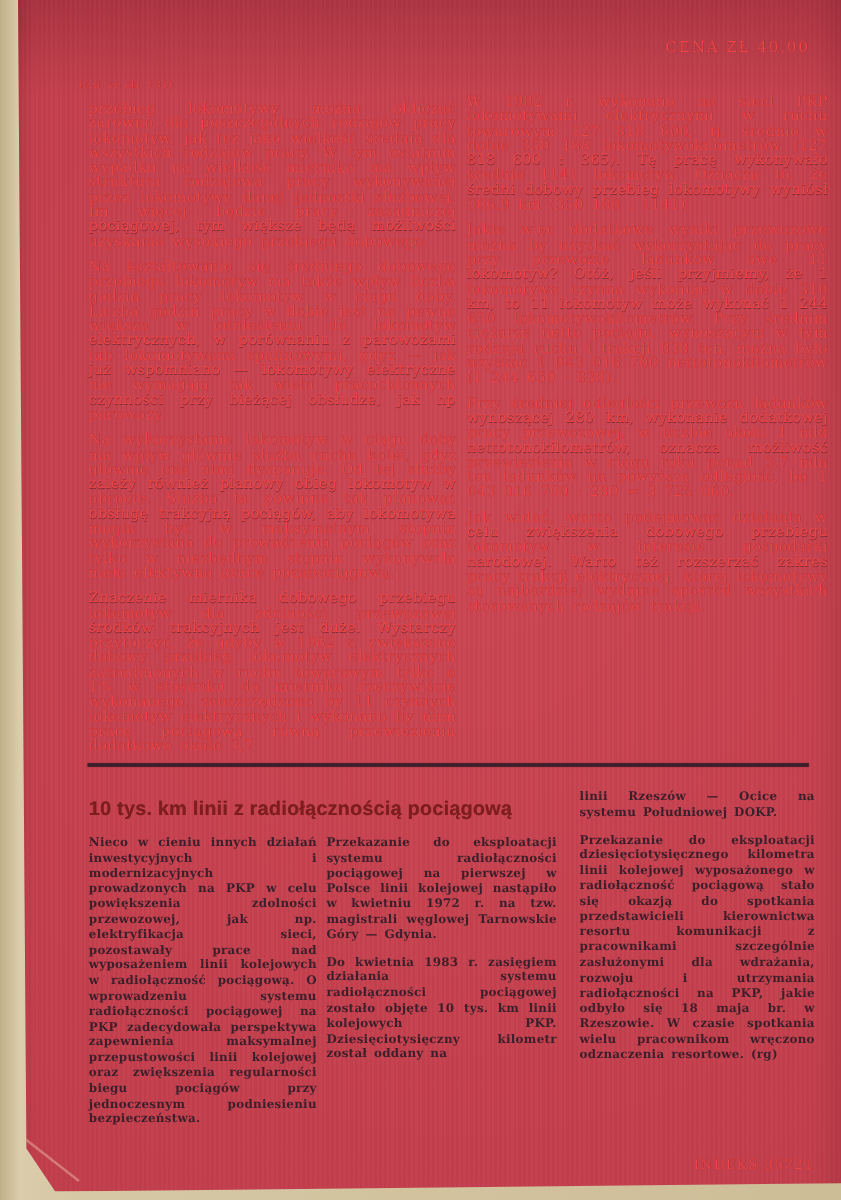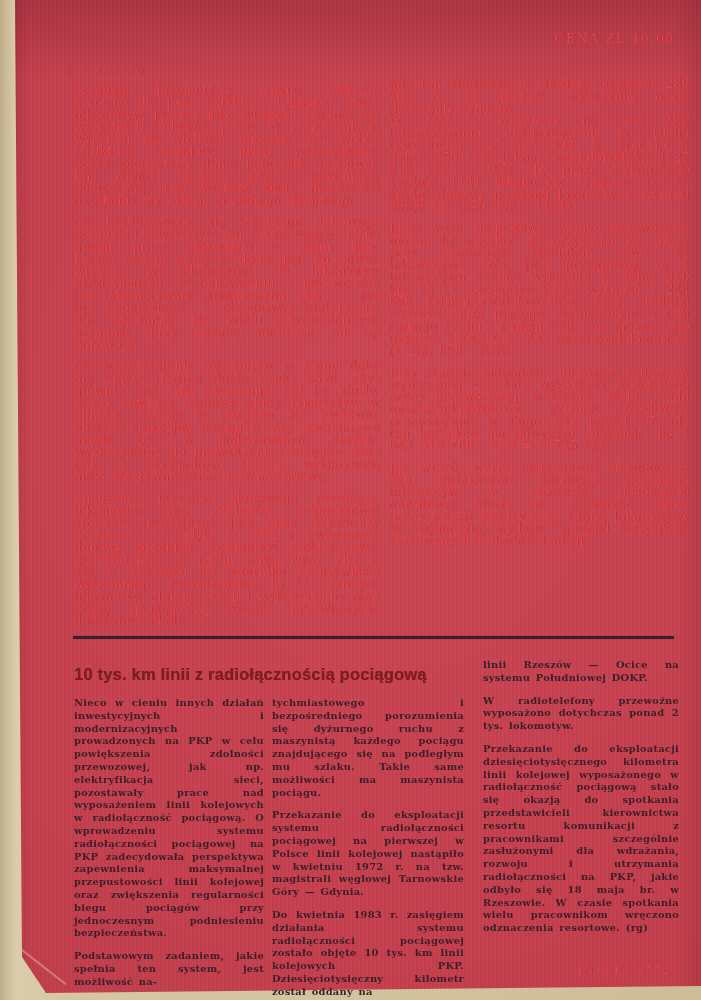--- a/index.html
+++ b/index.html
@@ -71,41 +71,37 @@
 <div class="continuation-note ink">(c.d. ze str. 131)</div>
 
 <div class="body-col col-left ink">
   <p>przebieg lokomotywy można obliczać zarówno dla poszczególnych rodzajów pracy lokomotyw, jak też jako wielkość średnią dla wszystkich rodzajów pracy. W tym ostatnim wypadku na wielkość miernika ma wpływ struktura rodzajowa pracy wykonywanej przez lokomotywy danej jednostki służbowej. Im więcej będzie pracy zasadniczej pociągowej, tym większe będą możliwości uzyskania wysokiego przebiegu dobowego.</p>
   <p>Na kształtowanie się średniego dobowego przebiegu lokomotyw ma także wpływ liczba godzin pracy lokomotyw w ciągu doby. Liczba godzin pracy w dobie jest na pewno większa w odniesieniu do lokomotyw elektrycznych, w porównaniu z parowozami lub lokomotywami spalinowymi, gdyż — jak już wspomniano — lokomotywy elektryczne nie wymagają tak wielu pracochłonnych czynności przy bieżącej obsłudze, jak np parowozy.</p>
   <p>Na wykorzystanie lokomotyw w ciągu doby ma wpływ głównie służba ruchu kolei, gdyż głównie ona nimi dysponuje. Od tej służby zależy również planowy obieg lokomotyw w obrocie. Służba ta powinna tak planować obsługę trakcyjną pociągów, aby lokomotywa mogła być w maksymalnym stopniu wykorzystana do prowadzenia pociągów oraz tylko w niezbędnym stopniu wykonywała mało efektywną pracę pozapociągową.</p>
   <p>Znaczenie miernika dobowego przebiegu lokomotyw dla zdolności przewozowej środków trakcyjnych jest duże. Wystarczy przytoczyć, że gdyby w 1982 r. zwiększono dobowy przebieg lokomotyw elektrycznych zatrudnionych w ruchu towarowym tylko o 1% w stosunku do miernika rzeczywiście wykonanego, zaoszczędzono by 11 czynnych lokomotyw elektrycznych i wykonano by nimi pracę pociągową równą przewiezieniu dodatkowo około 3,7</p>
 </div>
 
 <div class="body-col col-right ink">
-  <p class="tight">mln ton ładunków na średnią odległość 280 km. A oto metoda wyliczenia wyżej podanych wyników:</p>
   <p>W 1982 r. wykonano na sieci PKP lokomotywami elektrycznymi w ruchu towarowym 127 818 600, tj. średnio w dobie 350 188 lokomotywokilometrów (127 818 600 : 365). Tę pracę wykonywało średnio 1141 lokomotyw. Oznacza to, że średni dobowy przebieg lokomotywy wyniósł 306,9 km (350 188 : 1141).</p>
   <p>Jakie więc dodatkowe wyniki przewozowe można by uzyskać wykorzystując do pracy przy przewozie ładunków owe 11 lokomotyw? Otóż, jeśli przyjmiemy, że 1 lokomotywa czynna wykonuje w dobie 310 km, to 11 lokomotyw może wykonać 1 244 650 lokomotywokilometrów. Przy średnim ciężarze netto pociągu, wynoszącym w tym rodzaju ruchu i trakcji 838 ton, można było uzyskać 1 043 016 700 nettotonokilometrów (1 244 650 · 838).</p>
   <p>Przy średniej odległości przewozu ładunków wynoszącej 280 km, wykonanie dodatkowej pracy przewozowej, w liczbie około 1 mld nettotonokilometrów, oznacza możliwość przewiezienia w ciągu roku ponad 3,7 mln ton ładunków na powyższą odległość, bo 1 043 016 700 : 280 = 3 725 060.</p>
   <p>Jak widać, warto podejmować działania w celu zwiększenia dobowego przebiegu lokomotyw w interesie gospodarki narodowej. Warto też rozszerzać zakres pracy trakcji elektrycznej, której lokomotywy są najbardziej wydajne spośród wszystkich stosowanych rodzajów trakcji.</p>
 </div>
 
 <div class="section-divider"></div>
 
 <div class="article-title">10 tys. km linii z radiołącznością pociągową</div>
 
 <div class="bottom-col bcol-1">
   <p>Nieco w cieniu innych działań inwestycyjnych i modernizacyjnych prowadzonych na PKP w celu powiększenia zdolności przewozowej, jak np. elektryfikacja sieci, pozostawały prace nad wyposażeniem linii kolejowych w radiołączność pociągową. O wprowadzeniu systemu radiołączności pociągowej na PKP zadecydowała perspektywa zapewnienia maksymalnej przepustowości linii kolejowej oraz zwiększenia regularności biegu pociągów przy jednoczesnym podniesieniu bezpieczeństwa.</p>
-  <p>Podstawowym zadaniem, jakie spełnia ten system, jest możliwość na-</p>
 </div>
 
 <div class="bottom-col bcol-2">
-  <p>tychmiastowego i bezpośredniego porozumienia się dyżurnego ruchu z maszynistą każdego pociągu znajdującego się na podległym mu szlaku. Takie same możliwości ma maszynista pociągu.</p>
   <p>Przekazanie do eksploatacji systemu radiołączności pociągowej na pierwszej w Polsce linii kolejowej nastąpiło w kwietniu 1972 r. na tzw. magistrali węglowej Tarnowskie Góry — Gdynia.</p>
   <p>Do kwietnia 1983 r. zasięgiem działania systemu radiołączności pociągowej zostało objęte 10 tys. km linii kolejowych PKP. Dziesięciotysięczny kilometr został oddany na</p>
 </div>
 
 <div class="bottom-col bcol-3">
   <p>linii Rzeszów — Ocice na systemu Południowej DOKP.</p>
-  <p>W radiotelefony przewoźne wyposażono dotychczas ponad 2 tys. lokomotyw.</p>
   <p>Przekazanie do eksploatacji dziesięciotysięcznego kilometra linii kolejowej wyposażonego w radiołączność pociągową stało się okazją do spotkania przedstawicieli kierownictwa resortu komunikacji z pracownikami szczególnie zasłużonymi dla wdrażania, rozwoju i utrzymania radiołączności na PKP, jakie odbyło się 18 maja br. w Rzeszowie. W czasie spotkania wielu pracownikom wręczono odznaczenia resortowe. (rg)</p>
 </div>
 
 <div class="index-label ink">INDEKS 35721</div>
 
 </body></html>

